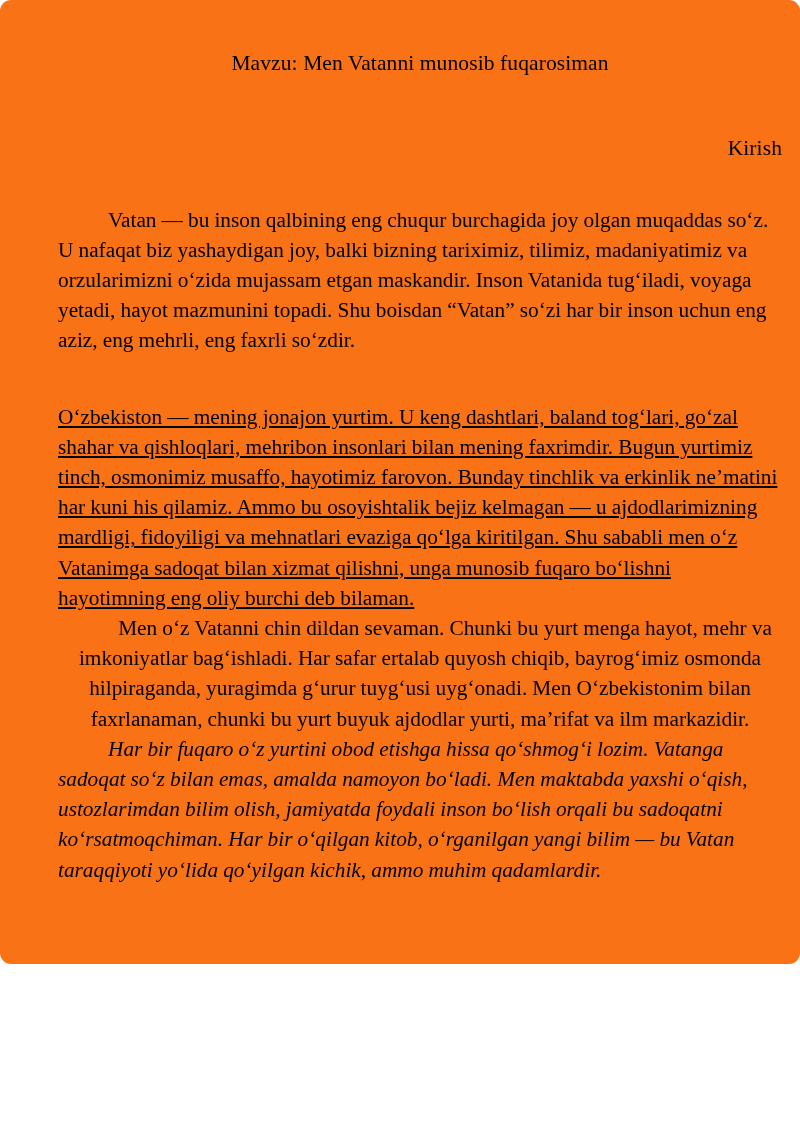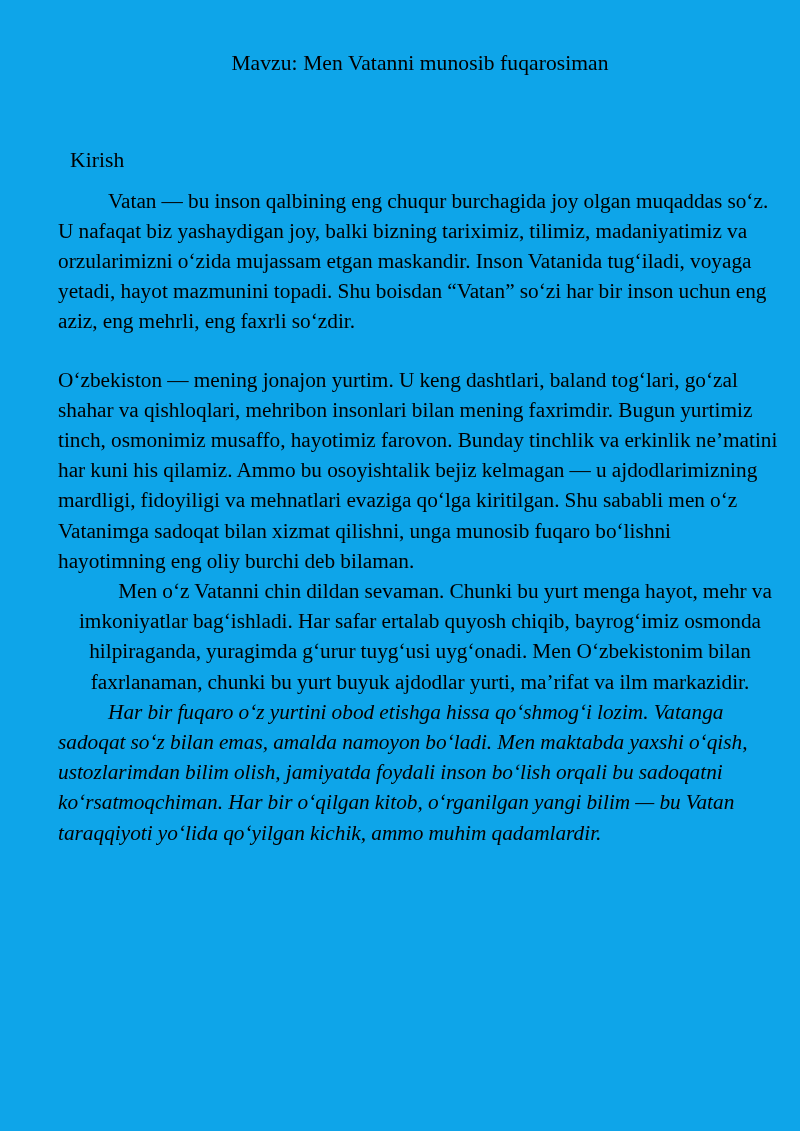--- a/index.html
+++ b/index.html
@@ -8,64 +8,65 @@
     padding: 0;
     background: #ffffff;
   }
   body {
     font-family: "Liberation Serif", "DejaVu Serif", serif;
     color: #000000;
   }
   .page {
     position: relative;
     width: 800px;
-    height: 1131px;
+    height: 964px;
     margin: 0 auto;
-    background: #0ea5e9;
+    background: #f97316;
     overflow: hidden;
     box-sizing: border-box;
+    border-radius: 11px;
   }
   .doc-body {
     position: absolute;
     left: 58px;
     top: 0;
     width: 724px;
   }
   .doc-title {
     text-align: center;
     font-size: 21.5px;
     line-height: 1.2;
     font-weight: normal;
     margin: 0;
     padding-top: 51px;
     letter-spacing: 0.1px;
   }
   .section-heading {
-    text-align: left;
+    text-align: right;
     font-size: 21.5px;
     line-height: 1.2;
     font-weight: normal;
-    margin: 12px;
+    margin: 0;
     padding-top: 59px;
     letter-spacing: 0.1px;
   }
   .paragraph {
     font-size: 21.3px;
     line-height: 30.2px;
     margin: 0;
     text-align: left;
     white-space: normal;
     word-spacing: -0.2px;
   }
   .paragraph.indented {
     text-indent: 50px;
   }
   
-  #para-0 { }
-  #para-1 { margin-top: 28px; }
+  #para-0 { margin-top: 43px; }
+  #para-1 { margin-top: 46px; text-decoration: underline; }
   #para-2 { margin-top: 0px; text-align: center; }
   #para-3 { margin-top: 0px; font-style: italic; }
 </style>
 </head>
 <body>
 
 <div class="page">
   <div class="doc-body">
 
     <h1 class="doc-title">Mavzu: Men Vatanni munosib fuqarosiman</h1>

